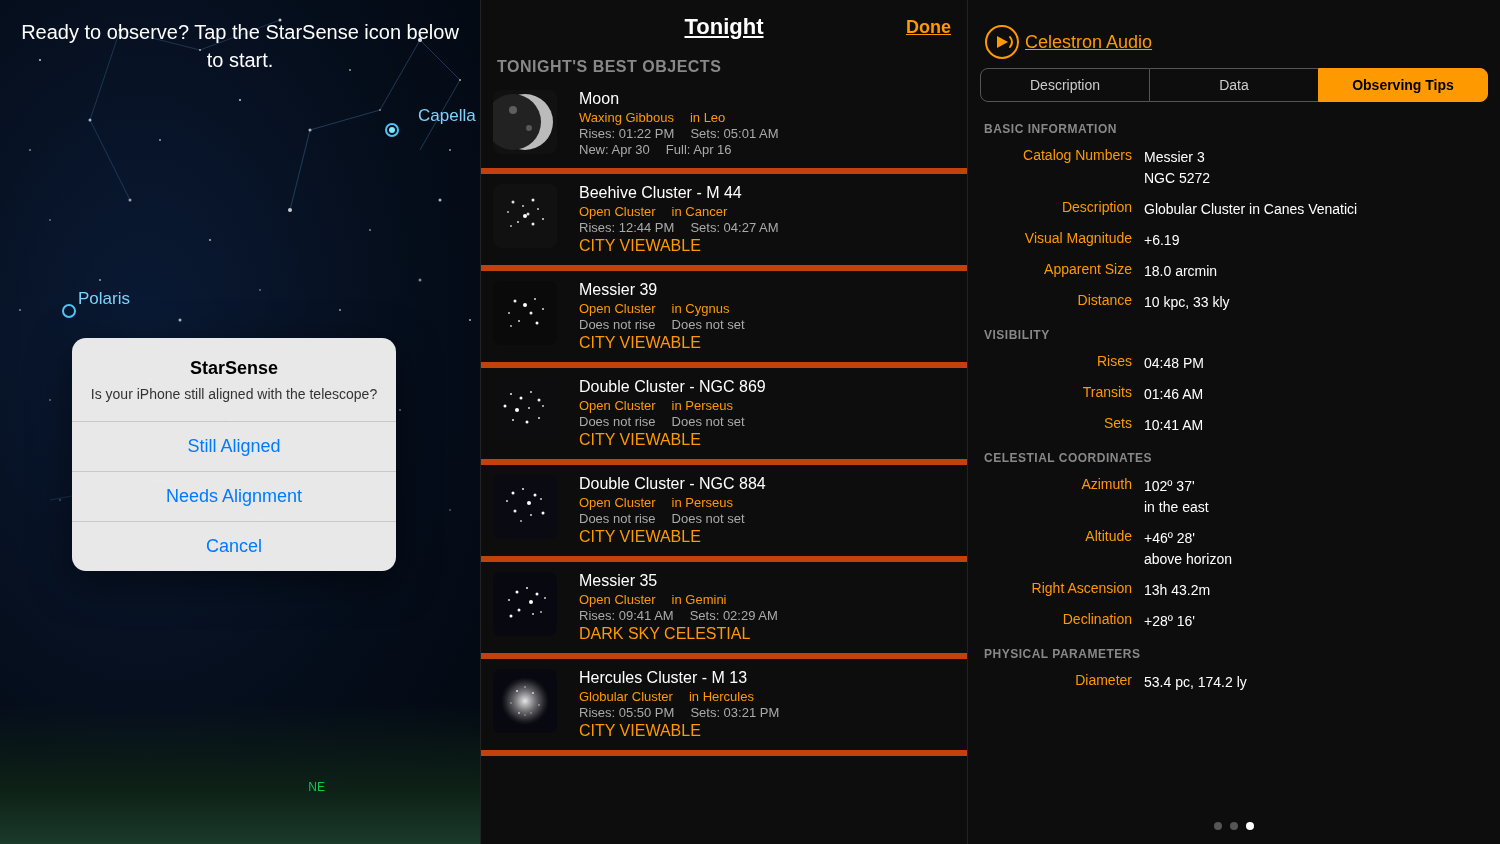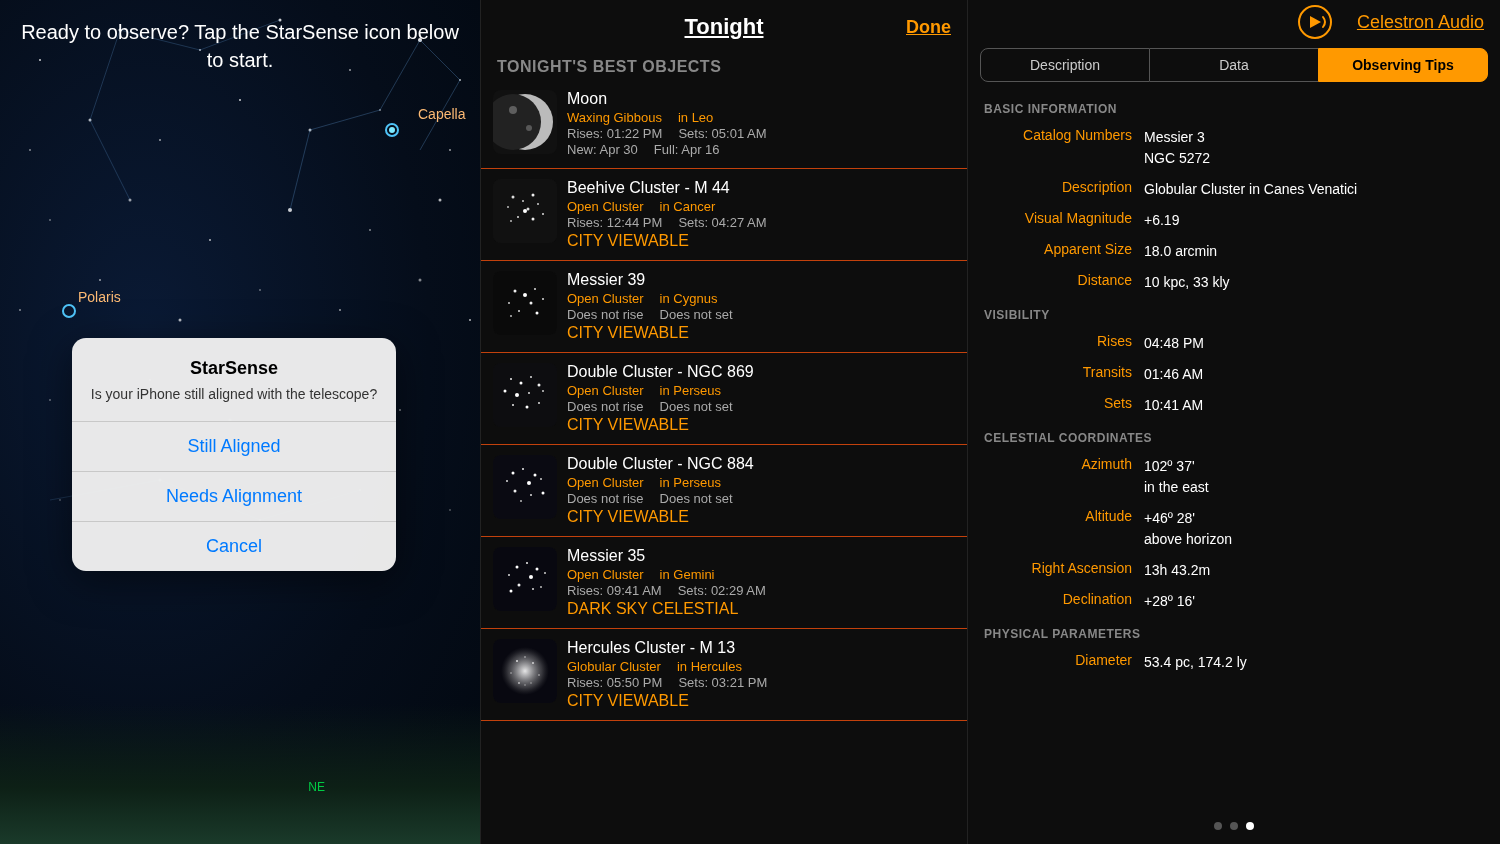--- a/index.html
+++ b/index.html
@@ -51,22 +51,22 @@
       bottom: 50px;
       right: 155px;
       color: #00cc44;
       font-size: 12px;
       font-weight: 500;
     }
 
     
     .star-label {
       position: absolute;
-      color: #fdba74;
-      font-size: 14px;
+      color: #7dd3fc;
+      font-size: 17px;
     }
 
     
     .polaris-dot {
       position: absolute;
       top: 304px;
       left: 62px;
       width: 14px;
       height: 14px;
       border: 2px solid #4fc3f7;
@@ -205,22 +205,22 @@
       flex: 1;
       overflow-y: auto;
     }
 
     .tonight-list::-webkit-scrollbar { width: 0; }
 
     .object-row {
       display: flex;
       align-items: flex-start;
       padding: 10px 12px;
-      border-bottom: 1px solid #c2410c;
-      gap: 10px;
+      border-bottom: 6px solid #c2410c;
+      gap: 22px;
     }
 
     .object-thumb {
       width: 64px;
       height: 64px;
       border-radius: 8px;
       flex-shrink: 0;
       overflow: hidden;
       background: #111;
       display: flex;
@@ -269,23 +269,22 @@
       height: 844px;
       background: #0d0d0d;
       display: flex;
       flex-direction: column;
       overflow: hidden;
     }
 
     .data-header {
       display: flex;
       align-items: center;
-      padding: 4px 16px 8px;
-      gap: 24px;
-      justify-content: flex-end;
+      padding: 24px 16px 8px;
+      gap: 5px;
     }
 
     .audio-icon {
       width: 36px;
       height: 36px;
       color: #f90;
       flex-shrink: 0;
     }
 
     .celestron-audio-link {

